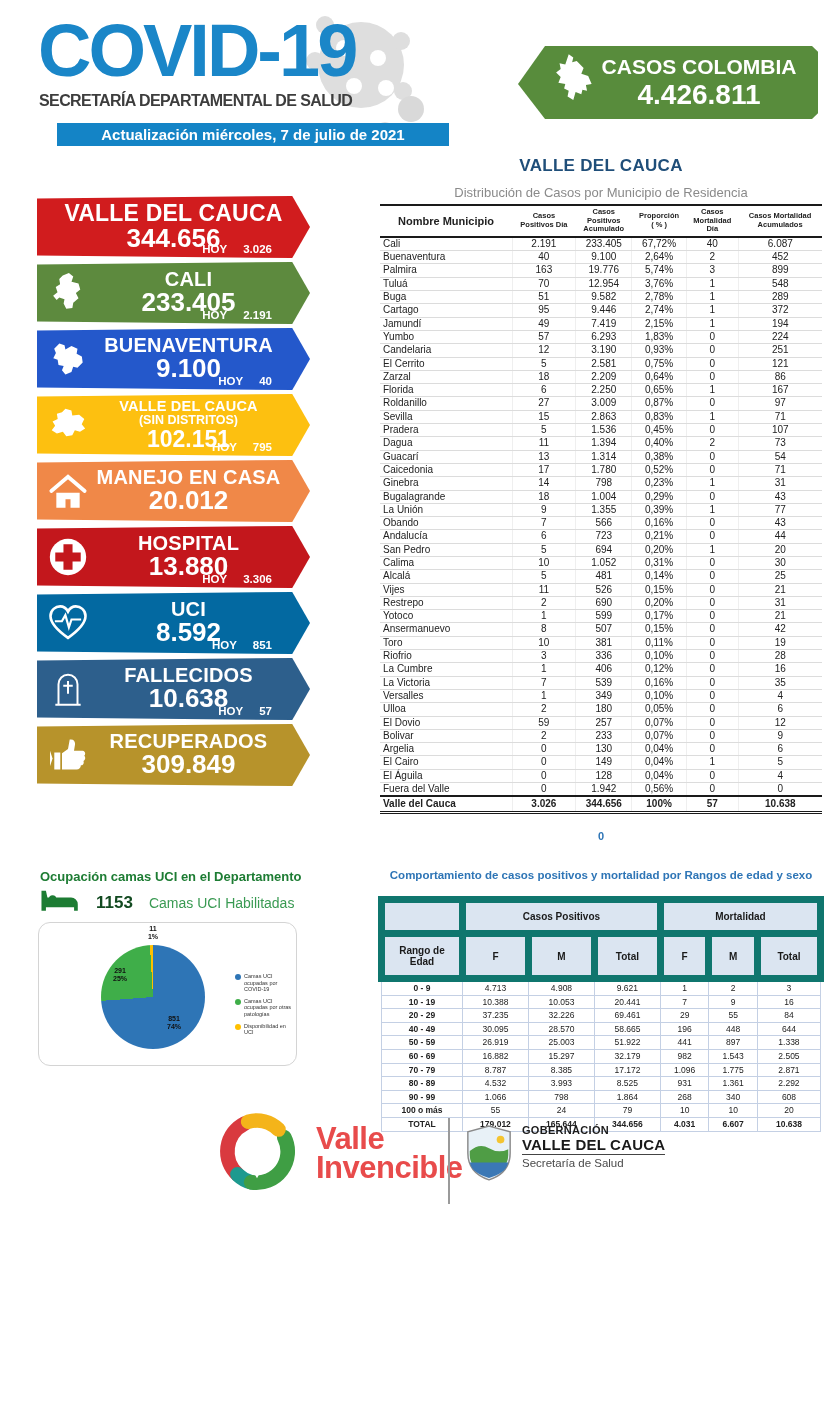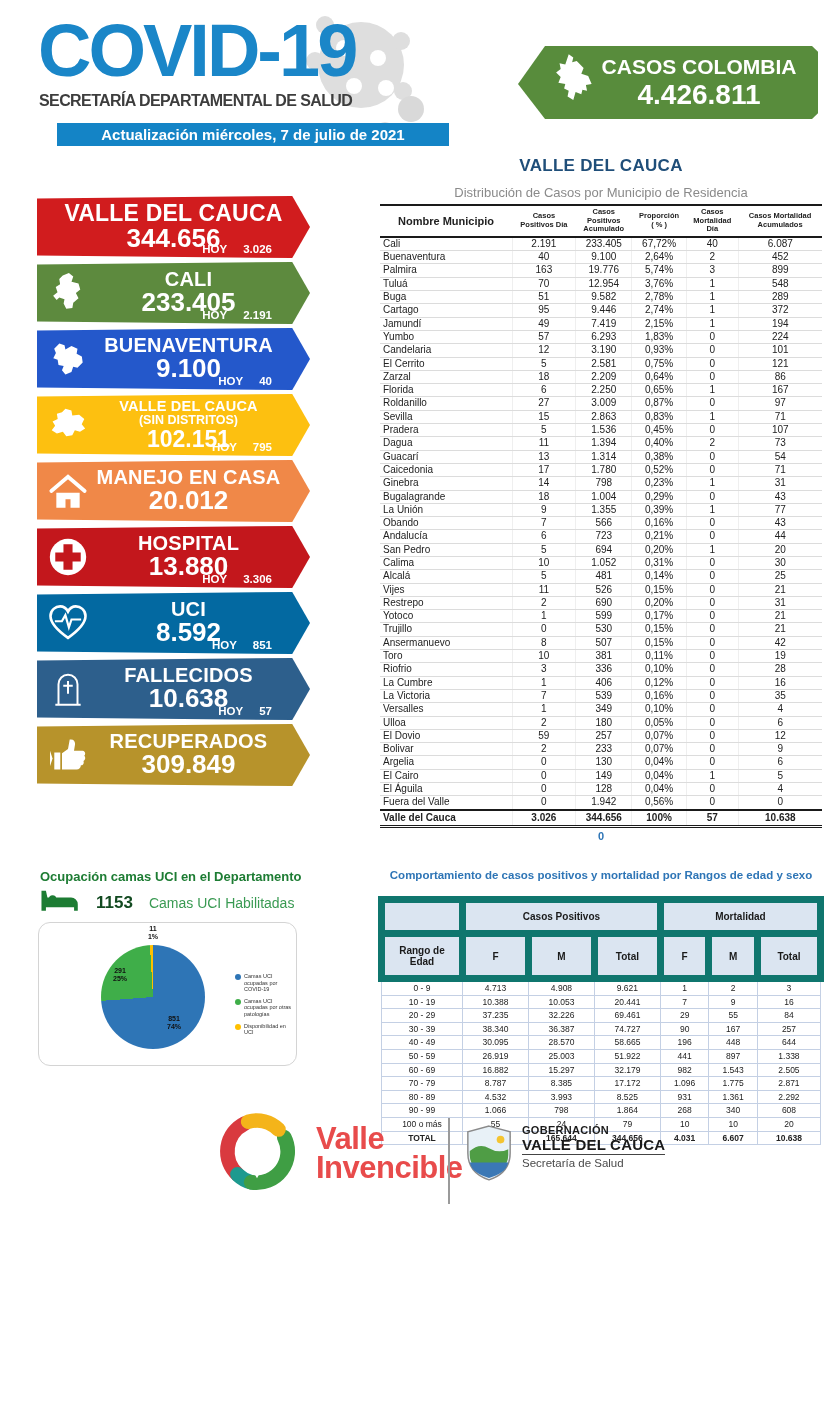--- a/index.html
+++ b/index.html
@@ -78,21 +78,21 @@
   .legend .lt{font-size:5.5px;color:#333;line-height:1.2;}
   
   .age-title{position:absolute;left:378px;top:869px;width:446px;text-align:center;
     font-size:11.5px;font-weight:bold;color:#2e75b6;}
   .age-wrap{position:absolute;left:378px;top:896px;width:446px;}
   table.age{width:100%;border-collapse:collapse;}
   table.age th{background:#dbe5f1;border:7px solid #0f766e;font-size:10px;font-weight:bold;
     color:#1a1a1a;padding:8px 2px;text-align:center;}
   table.age td{border:1px solid #c4d0e4;font-size:8.5px;color:#222;padding:0 2px;
     line-height:12.6px;text-align:center;}
-  table.age td:first-child{font-weight:normal;}
+  table.age td:first-child{font-weight:bold;}
   table.age tr.total td{font-weight:bold;}
   table.age th.rango{width:70px;}
   
   .vi{position:absolute;left:216px;top:1110px;display:flex;align-items:center;gap:18px;}
   .vi-text{color:#e84b4b;font-size:31px;font-weight:bold;line-height:.95;letter-spacing:-.5px;}
   .divider{position:absolute;left:448px;top:1118px;width:2px;height:86px;background:#9a9a9a;}
   .gob{position:absolute;left:464px;top:1124px;display:flex;align-items:flex-start;gap:8px;}
   .gob-txt .g1{font-size:11px;font-weight:bold;color:#1a1a1a;letter-spacing:.3px;}
   .gob-txt .g2{font-size:15px;font-weight:bold;color:#1a1a1a;letter-spacing:.2px;}
   .gob-txt .rule{border-top:1.5px solid #444;margin:1px 0 2px 0;}
@@ -298,21 +298,21 @@
             <td>1,83%</td>
             <td>0</td>
             <td>224</td>
           </tr>
           <tr>
             <td>Candelaria</td>
             <td>12</td>
             <td>3.190</td>
             <td>0,93%</td>
             <td>0</td>
-            <td>101</td>
+            <td>251</td>
           </tr>
           <tr>
             <td>El Cerrito</td>
             <td>5</td>
             <td>2.581</td>
             <td>0,75%</td>
             <td>0</td>
             <td>121</td>
           </tr>
           <tr>
@@ -457,28 +457,20 @@
             <td>690</td>
             <td>0,20%</td>
             <td>0</td>
             <td>31</td>
           </tr>
           <tr>
             <td>Yotoco</td>
             <td>1</td>
             <td>599</td>
             <td>0,17%</td>
-            <td>0</td>
-            <td>21</td>
-          </tr>
-          <tr>
-            <td>Trujillo</td>
-            <td>0</td>
-            <td>530</td>
-            <td>0,15%</td>
             <td>0</td>
             <td>21</td>
           </tr>
           <tr>
             <td>Ansermanuevo</td>
             <td>8</td>
             <td>507</td>
             <td>0,15%</td>
             <td>0</td>
             <td>42</td>
@@ -674,29 +666,20 @@
           <tr>
             <td>20 - 29</td>
             <td>37.235</td>
             <td>32.226</td>
             <td>69.461</td>
             <td>29</td>
             <td>55</td>
             <td>84</td>
           </tr>
           <tr>
-            <td>30 - 39</td>
-            <td>38.340</td>
-            <td>36.387</td>
-            <td>74.727</td>
-            <td>90</td>
-            <td>167</td>
-            <td>257</td>
-          </tr>
-          <tr>
             <td>40 - 49</td>
             <td>30.095</td>
             <td>28.570</td>
             <td>58.665</td>
             <td>196</td>
             <td>448</td>
             <td>644</td>
           </tr>
           <tr>
             <td>50 - 59</td>

